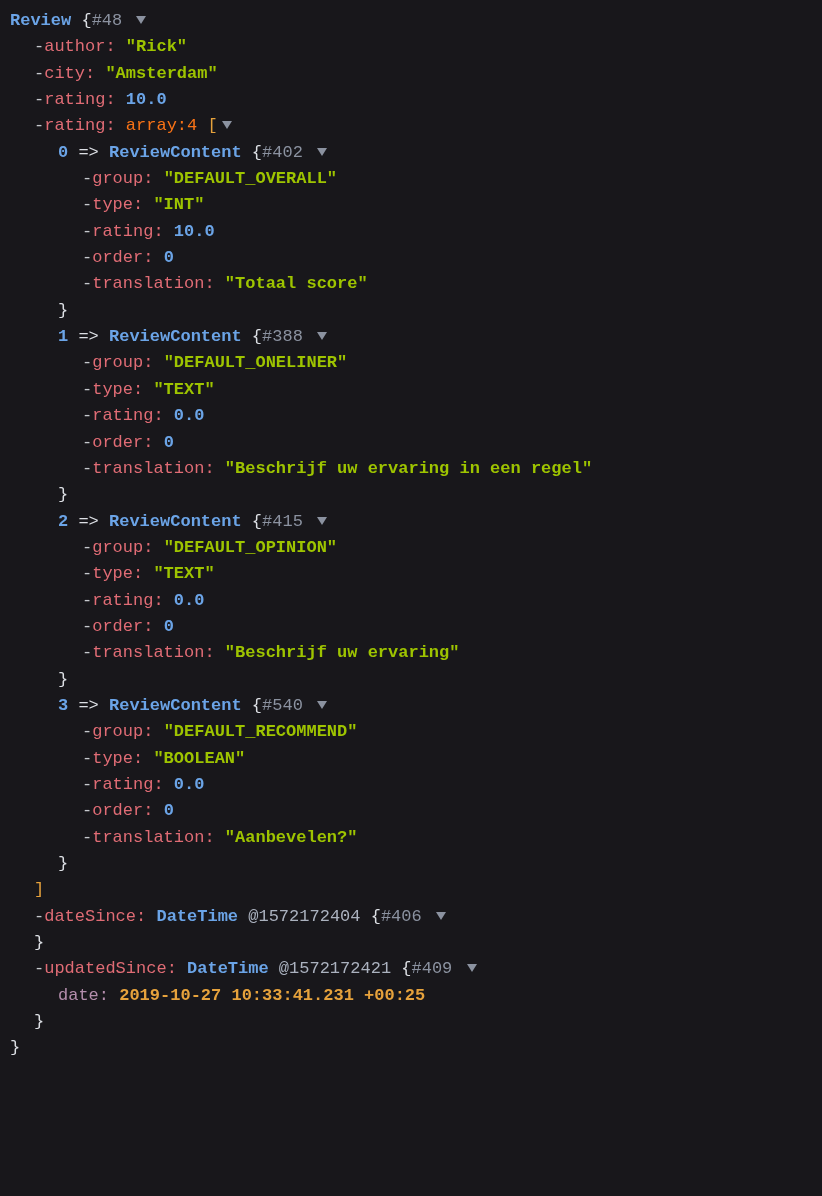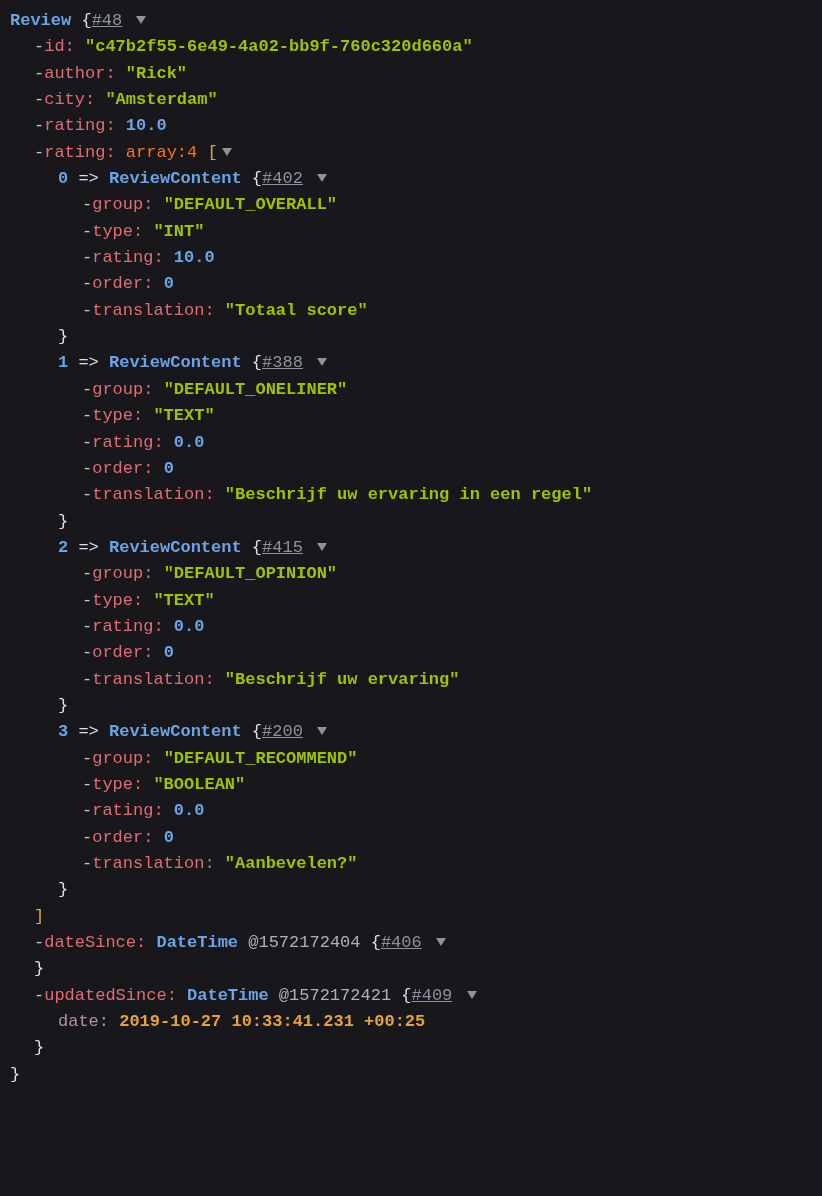--- a/index.html
+++ b/index.html
@@ -12,21 +12,21 @@
     line-height: 1.55;
     width: 802px;
     box-sizing: border-box;
   }
   .tok-class     { color: #6ba4e7; font-weight: bold; }          
   .tok-prefix    { color: #c6c9ce; }          
   .tok-key       { color: #e06c75; }          
   .tok-key-pub   { color: #b48ead; }          
   .tok-str       { color: #9ec400; font-weight: 600; } 
   .tok-num       { color: #6ba4e7; font-weight: 600; }          
-  .tok-hash      { color: #8b92a0; text-decoration: underline; }          
+  .tok-hash      { color: #8b92a0; }          
   .tok-brace     { color: #dcdfe4; }          
   .tok-bracket   { color: #e6a23c; }          
   .tok-colon     { color: #e06c75; }
   .tok-arrow     { color: #dcdfe4; }          
   .tok-date      { color: #e6a23c; font-weight: 600; }
   .tok-at        { color: #abb2bf; }
   .tok-arrtype   { color: #f97316; }
   .caret {
     display: inline-block;
     width: 0; height: 0;
@@ -41,21 +41,20 @@
   .line { white-space: pre; }
   .i1 { padding-left: 24px; }
   .i2 { padding-left: 48px; }
   .i3 { padding-left: 72px; }
 </style>
 </head>
 <body>
 
 <div id="dump">
     <div class="line"><span class="tok-class">Review</span> <span class="tok-brace">{</span><span class="tok-hash">#48</span> <span class="caret"></span></div>
-    <div class="line i1"><span class="tok-prefix">-</span><span class="tok-key">id</span><span class="tok-colon">:</span> <span class="tok-str">"c47b2f55-6e49-4a02-bb9f-760c320d660a"</span></div>
     <div class="line i1"><span class="tok-prefix">-</span><span class="tok-key">author</span><span class="tok-colon">:</span> <span class="tok-str">"Rick"</span></div>
     <div class="line i1"><span class="tok-prefix">-</span><span class="tok-key">city</span><span class="tok-colon">:</span> <span class="tok-str">"Amsterdam"</span></div>
     <div class="line i1"><span class="tok-prefix">-</span><span class="tok-key">rating</span><span class="tok-colon">:</span> <span class="tok-num">10.0</span></div>
     <div class="line i1"><span class="tok-prefix">-</span><span class="tok-key">rating</span><span class="tok-colon">:</span> <span class="tok-arrtype">array:4</span> <span class="tok-bracket">[</span><span class="caret"></span></div>
     <div class="line i2"><span class="tok-num">0</span> <span class="tok-arrow">=&gt;</span> <span class="tok-class">ReviewContent</span> <span class="tok-brace">{</span><span class="tok-hash">#402</span> <span class="caret"></span></div>
     <div class="line i3"><span class="tok-prefix">-</span><span class="tok-key">group</span><span class="tok-colon">:</span> <span class="tok-str">"DEFAULT_OVERALL"</span></div>
     <div class="line i3"><span class="tok-prefix">-</span><span class="tok-key">type</span><span class="tok-colon">:</span> <span class="tok-str">"INT"</span></div>
     <div class="line i3"><span class="tok-prefix">-</span><span class="tok-key">rating</span><span class="tok-colon">:</span> <span class="tok-num">10.0</span></div>
     <div class="line i3"><span class="tok-prefix">-</span><span class="tok-key">order</span><span class="tok-colon">:</span> <span class="tok-num">0</span></div>
     <div class="line i3"><span class="tok-prefix">-</span><span class="tok-key">translation</span><span class="tok-colon">:</span> <span class="tok-str">"Totaal score"</span></div>
@@ -67,21 +66,21 @@
     <div class="line i3"><span class="tok-prefix">-</span><span class="tok-key">order</span><span class="tok-colon">:</span> <span class="tok-num">0</span></div>
     <div class="line i3"><span class="tok-prefix">-</span><span class="tok-key">translation</span><span class="tok-colon">:</span> <span class="tok-str">"Beschrijf uw ervaring in een regel"</span></div>
     <div class="line i2"><span class="tok-brace">}</span></div>
     <div class="line i2"><span class="tok-num">2</span> <span class="tok-arrow">=&gt;</span> <span class="tok-class">ReviewContent</span> <span class="tok-brace">{</span><span class="tok-hash">#415</span> <span class="caret"></span></div>
     <div class="line i3"><span class="tok-prefix">-</span><span class="tok-key">group</span><span class="tok-colon">:</span> <span class="tok-str">"DEFAULT_OPINION"</span></div>
     <div class="line i3"><span class="tok-prefix">-</span><span class="tok-key">type</span><span class="tok-colon">:</span> <span class="tok-str">"TEXT"</span></div>
     <div class="line i3"><span class="tok-prefix">-</span><span class="tok-key">rating</span><span class="tok-colon">:</span> <span class="tok-num">0.0</span></div>
     <div class="line i3"><span class="tok-prefix">-</span><span class="tok-key">order</span><span class="tok-colon">:</span> <span class="tok-num">0</span></div>
     <div class="line i3"><span class="tok-prefix">-</span><span class="tok-key">translation</span><span class="tok-colon">:</span> <span class="tok-str">"Beschrijf uw ervaring"</span></div>
     <div class="line i2"><span class="tok-brace">}</span></div>
-    <div class="line i2"><span class="tok-num">3</span> <span class="tok-arrow">=&gt;</span> <span class="tok-class">ReviewContent</span> <span class="tok-brace">{</span><span class="tok-hash">#200</span> <span class="caret"></span></div>
+    <div class="line i2"><span class="tok-num">3</span> <span class="tok-arrow">=&gt;</span> <span class="tok-class">ReviewContent</span> <span class="tok-brace">{</span><span class="tok-hash">#540</span> <span class="caret"></span></div>
     <div class="line i3"><span class="tok-prefix">-</span><span class="tok-key">group</span><span class="tok-colon">:</span> <span class="tok-str">"DEFAULT_RECOMMEND"</span></div>
     <div class="line i3"><span class="tok-prefix">-</span><span class="tok-key">type</span><span class="tok-colon">:</span> <span class="tok-str">"BOOLEAN"</span></div>
     <div class="line i3"><span class="tok-prefix">-</span><span class="tok-key">rating</span><span class="tok-colon">:</span> <span class="tok-num">0.0</span></div>
     <div class="line i3"><span class="tok-prefix">-</span><span class="tok-key">order</span><span class="tok-colon">:</span> <span class="tok-num">0</span></div>
     <div class="line i3"><span class="tok-prefix">-</span><span class="tok-key">translation</span><span class="tok-colon">:</span> <span class="tok-str">"Aanbevelen?"</span></div>
     <div class="line i2"><span class="tok-brace">}</span></div>
     <div class="line i1"><span class="tok-bracket">]</span></div>
     <div class="line i1"><span class="tok-prefix">-</span><span class="tok-key">dateSince</span><span class="tok-colon">:</span> <span class="tok-class">DateTime</span> <span class="tok-at">@1572172404</span> <span class="tok-brace">{</span><span class="tok-hash">#406</span> <span class="caret"></span></div>
     <div class="line i1"><span class="tok-brace">}</span></div>
     <div class="line i1"><span class="tok-prefix">-</span><span class="tok-key">updatedSince</span><span class="tok-colon">:</span> <span class="tok-class">DateTime</span> <span class="tok-at">@1572172421</span> <span class="tok-brace">{</span><span class="tok-hash">#409</span> <span class="caret"></span></div>

